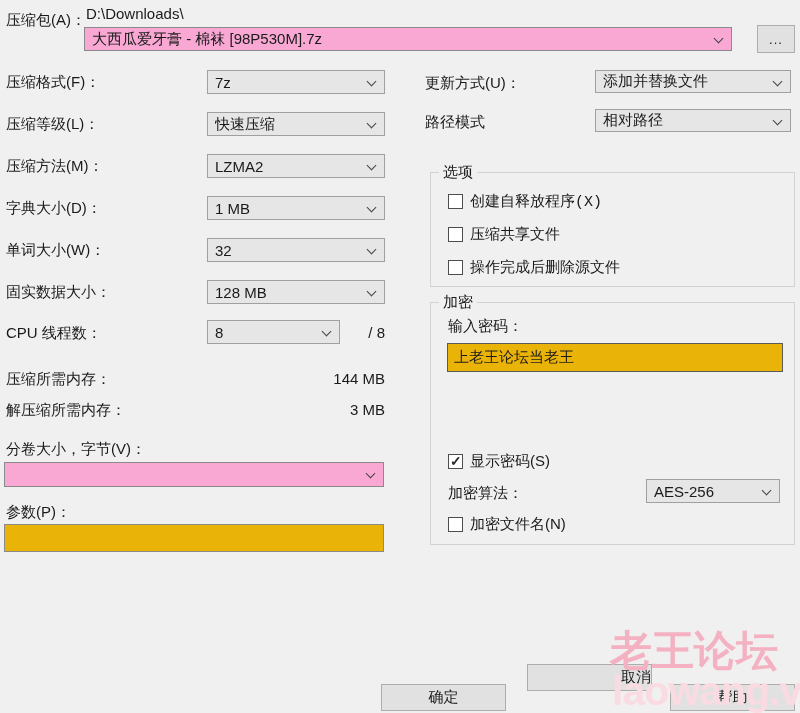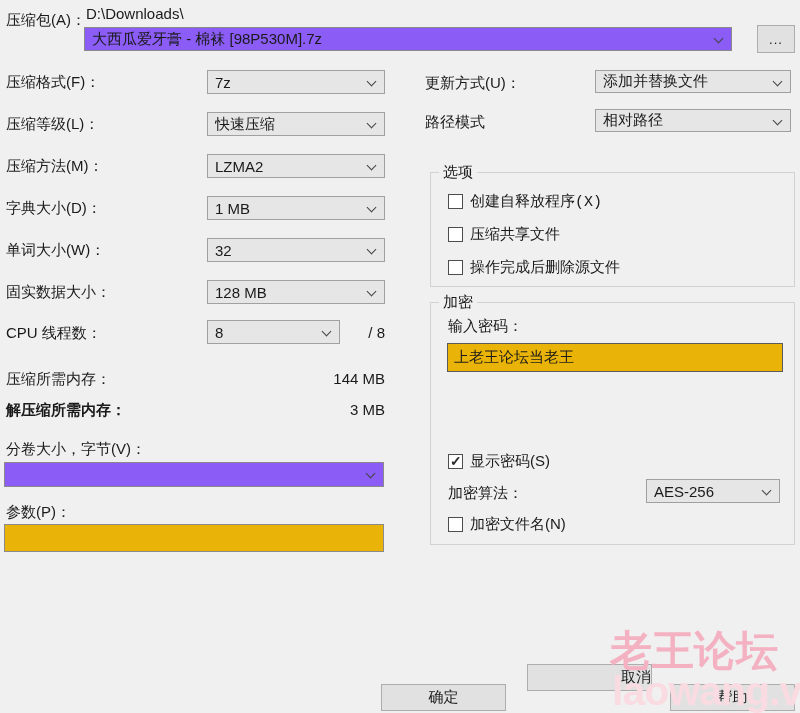--- a/index.html
+++ b/index.html
@@ -17,21 +17,21 @@
   .combo {
     position:absolute;
     background:#e6e6e6;
     border:1px solid #a0a0a0;
     height:24px;
     display:flex;
     align-items:center;
     padding:0 24px 0 7px;
     cursor:default;
   }
-  .combo.white { background:#8b5cf6; border-color:#8a8a8a; }
+  .combo.white { background:#f9a8d4; border-color:#8a8a8a; }
   .combo .chev {
     position:absolute;
     right:9px;
     top:7px;
     width:7px;
     height:7px;
     border-right:1.4px solid #444;
     border-bottom:1.4px solid #444;
     transform:rotate(45deg);
   }
@@ -175,21 +175,21 @@
 
 <span class="abs lbl" style="left:6px; top:324px;">CPU 线程数：</span>
 <div class="combo" style="left:207px; top:320px; width:133px;">
   <span class="combo-val">8</span>
   <span class="chev"></span>
 </div>
 <span class="abs lbl" style="left:345px; top:324px; width:40px; text-align:right;">/ 8</span>
 
 <span class="abs lbl" style="left:6px; top:370px;">压缩所需内存：</span>
 <span class="mem-val" style="left:280px; top:370px;">144 MB</span>
-<span class="abs lbl" style="left:6px; top:401px;font-weight:bold;">解压缩所需内存：</span>
+<span class="abs lbl" style="left:6px; top:401px;">解压缩所需内存：</span>
 <span class="mem-val" style="left:280px; top:401px;">3 MB</span>
 
 <span class="abs lbl" style="left:6px; top:440px;">分卷大小，字节(V)：</span>
 <div class="combo white" style="left:4px; top:462px; width:380px; height:25px;">
   <span class="combo-val"></span>
   <span class="chev"></span>
 </div>
 
 <span class="abs lbl" style="left:6px; top:503px;">参数(P)：</span>
 <input class="tinput" style="left: 4px; top: 524px; width: 380px; height: 28px; border-color: rgb(138, 138, 138);">

